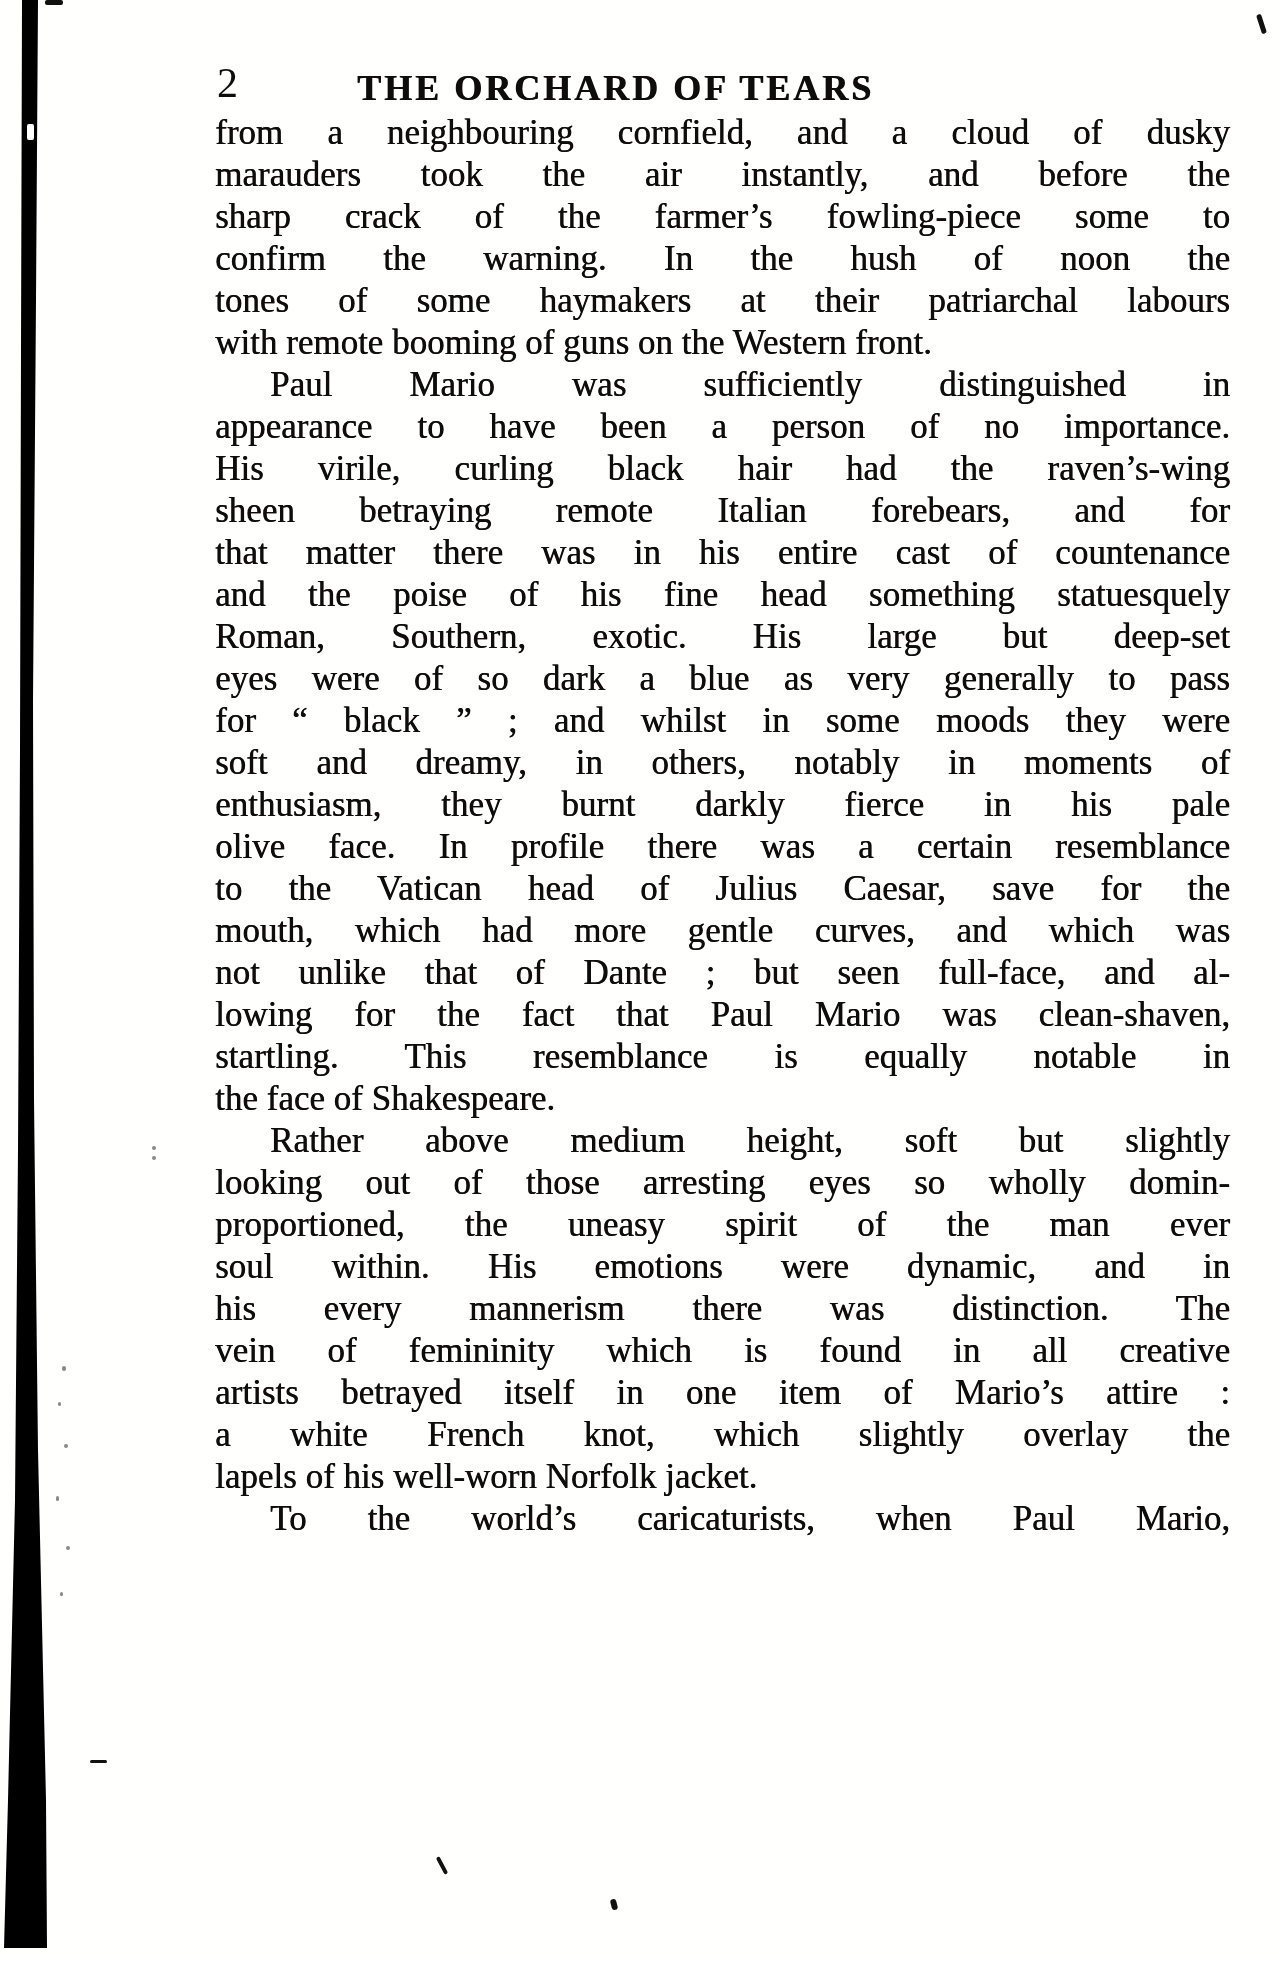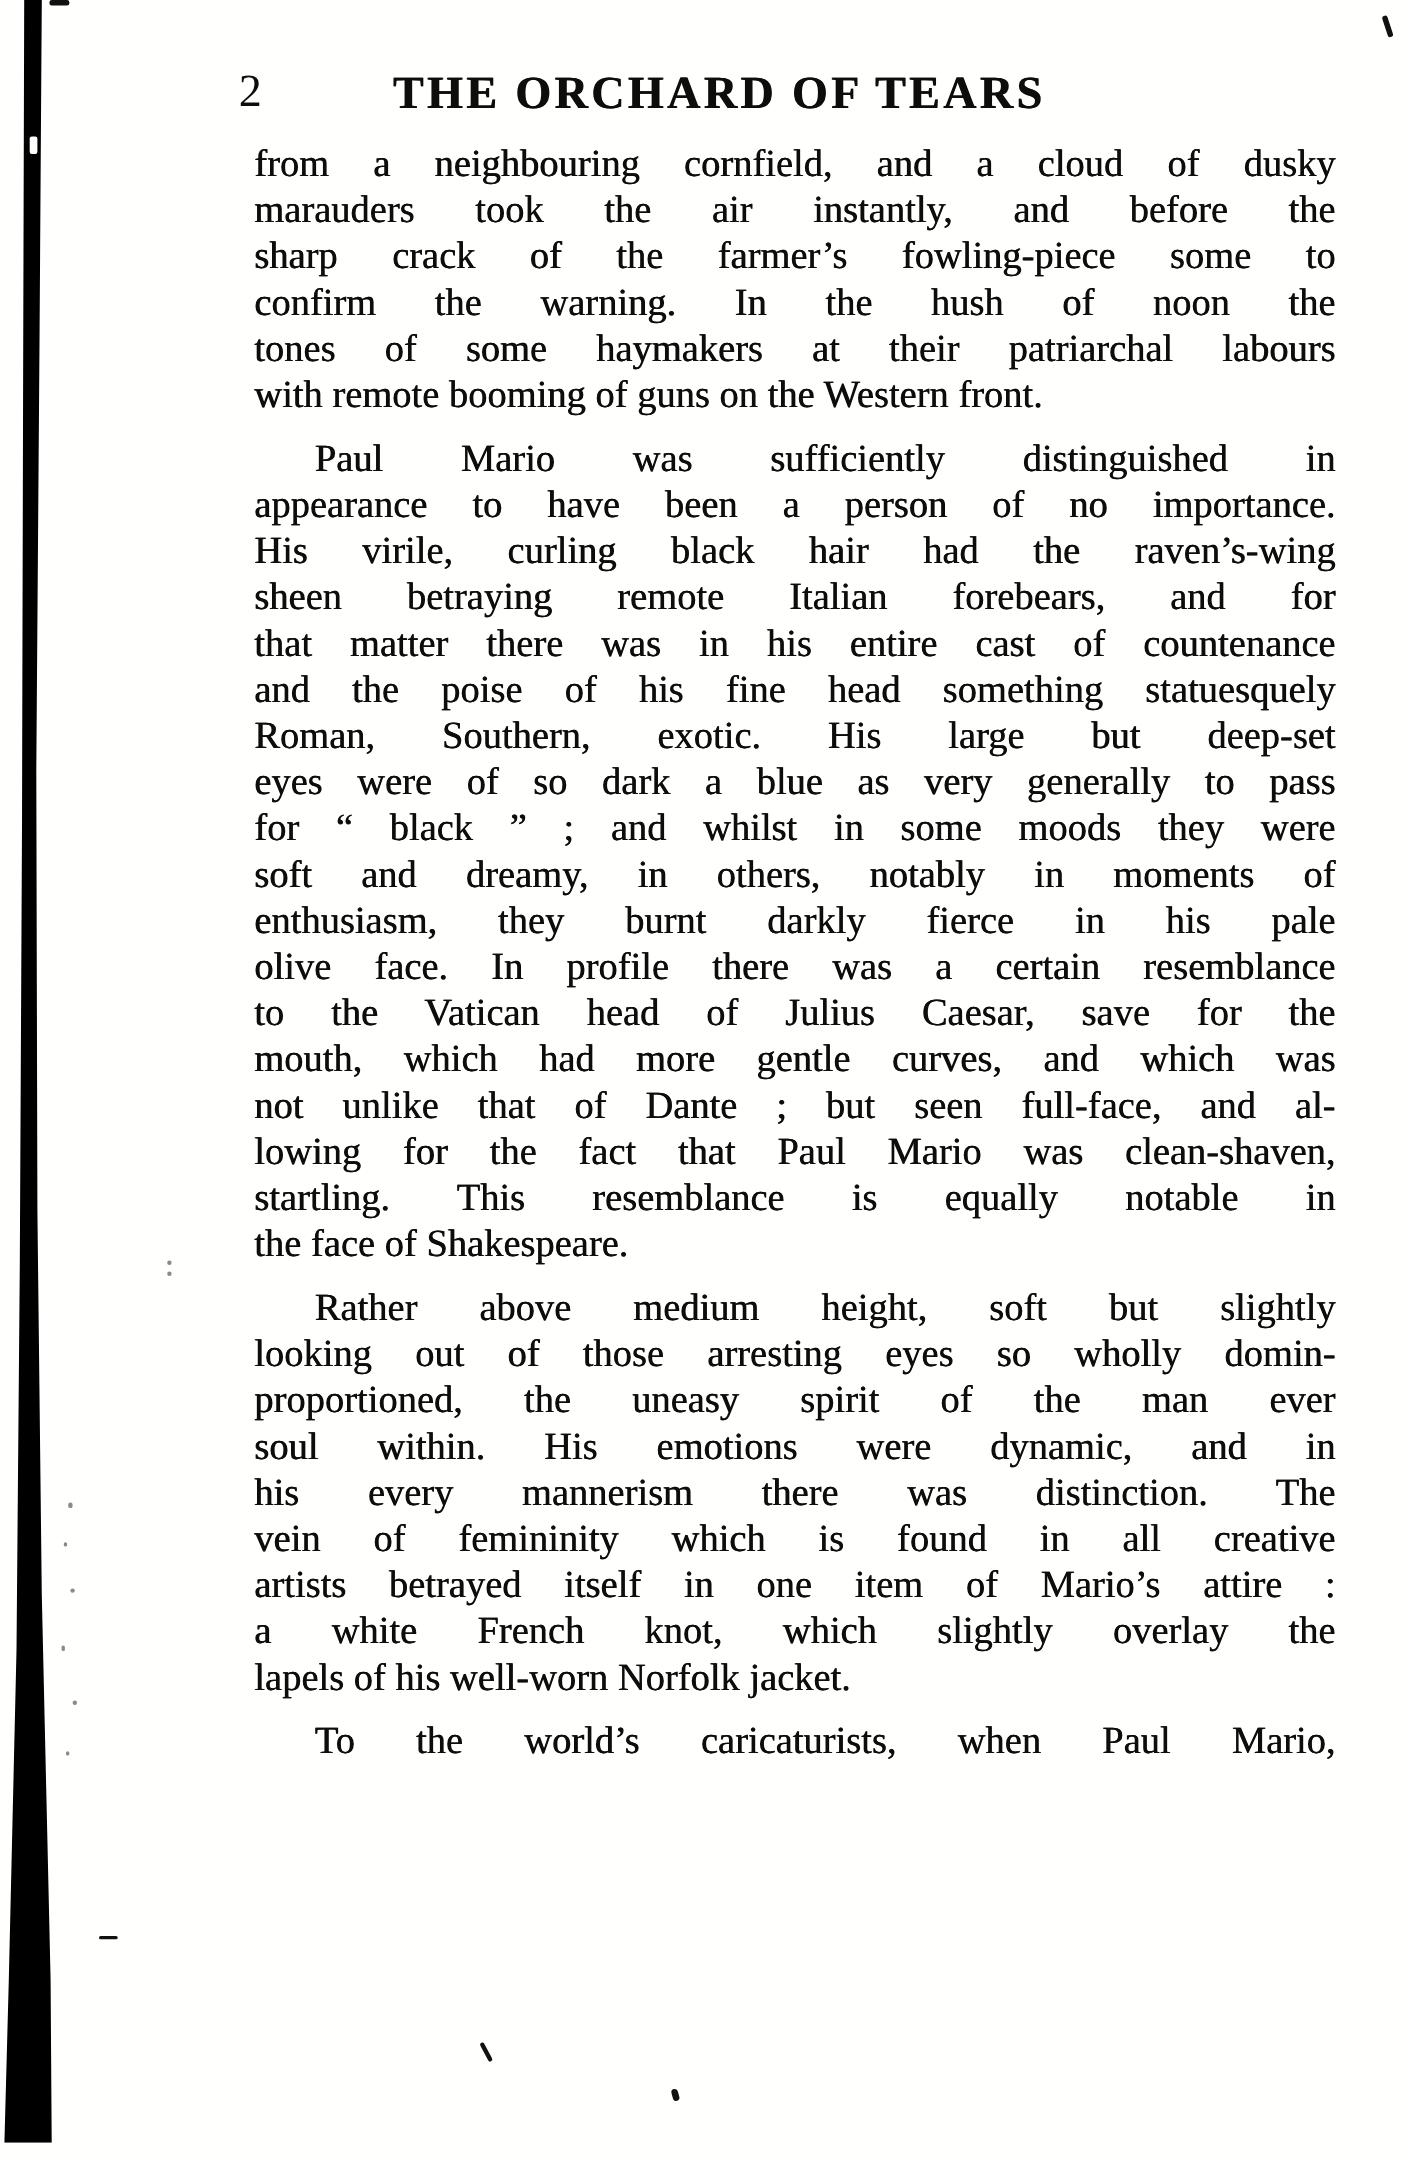--- a/index.html
+++ b/index.html
@@ -10,30 +10,30 @@
   }
   .page{position:absolute;inset:0;background:#fffffe;}
   
   .header{position:absolute;top:48px;left:215px;width:1015px;height:58px;}
   .page-number{
     position:absolute;left:2px;bottom:2px;
     font-size:42px;line-height:1;
   }
   .page-title{
     position:absolute;left:142px;bottom:0;
-    font-size:42px;line-height:1;font-weight:bold;letter-spacing:3px;
+    font-size:36px;line-height:1;font-weight:bold;letter-spacing:3px;
     white-space:nowrap;
     text-shadow:0.6px 0 0 currentColor;
   }
   
   .body-text{
     position:absolute;top:112px;left:215px;width:1015px;
     font-size:35px;line-height:42px;
   }
-  .para{margin:16px;padding:0;}
+  .para{margin:0;padding:0;}
   .line{
     height:42px;white-space:normal;
     text-align:justify;text-align-last:justify;
     text-shadow:0.5px 0 0 currentColor;
   }
   .line.ind{text-indent:55px;}
   .line.end{text-align-last:left;}
   
   .artifact{position:absolute;}
   .gutter-bar{top:0;left:0;width:60px;height:1948px;}

